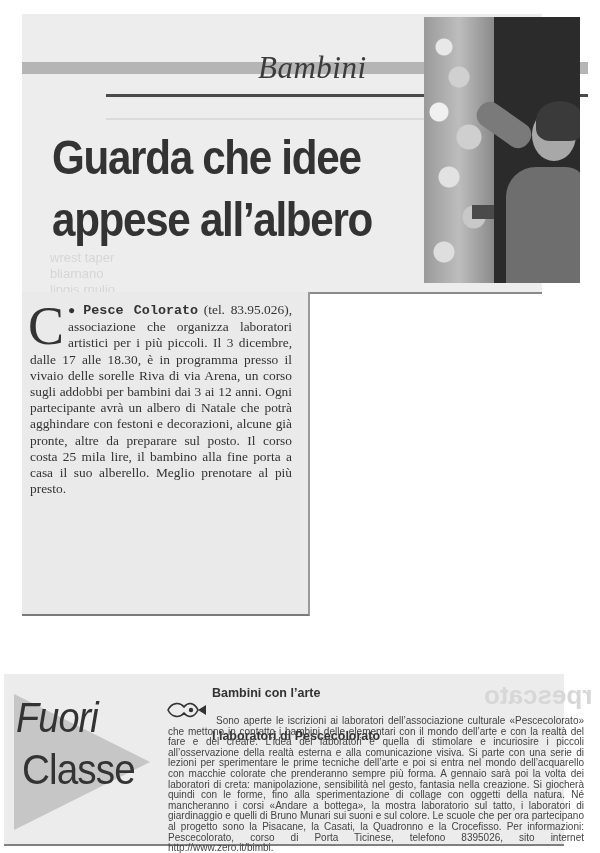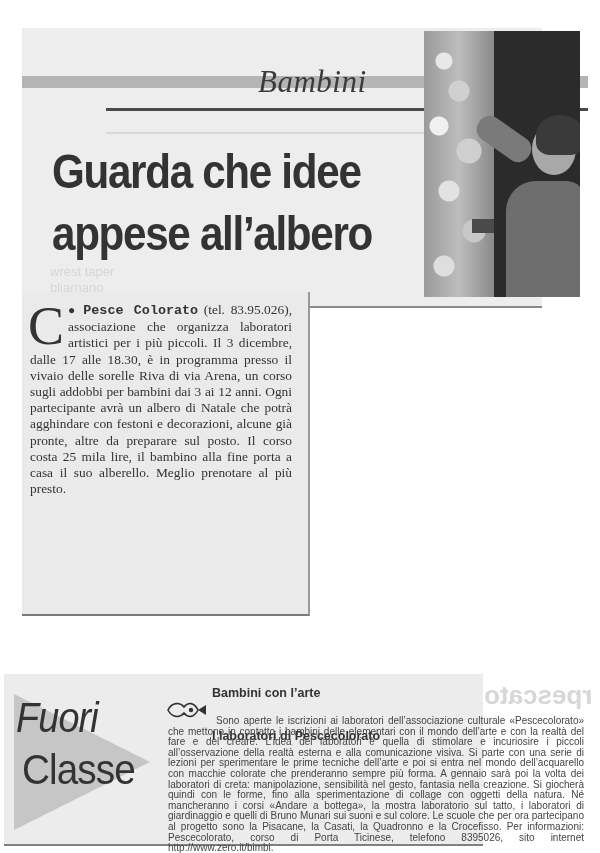--- a/index.html
+++ b/index.html
@@ -7,21 +7,21 @@
     width: 600px; height: 853px; position: relative; overflow: hidden;
     background: #ffffff;
     font-family: "Liberation Serif", serif;
     color: #2a2a2a;
   }
   
   .clip1 {
     position: absolute; left: 22px; top: 14px; width: 566px; height: 600px;
   }
   .clip1-top {
-    position: absolute; left: 0; top: 14px; width: 520px; height: 278px;
+    position: absolute; left: 0; top: 0; width: 520px; height: 278px;
     background: #ededed;
     border-bottom: 2px solid #8a8a8a;
   }
   .clip1-body {
     position: absolute; left: 0; top: 278px; width: 286px; height: 322px;
     background: #eaeaea;
     border-right: 2px solid #9a9a9a;
     border-bottom: 2px solid #7a7a7a;
   }
   .ghost-text {
@@ -99,21 +99,21 @@
   .article p { margin: 0; }
   .dropcap {
     float: left; font-size: 54px; line-height: 44px; margin: 2px 4px 0 -2px;
     font-family: "Liberation Serif", serif; color: #333;
   }
   .bullet { font-size: 12px; }
   .bold { font-weight: bold; font-family: Liberation Mono, monospace; }
 
   
   .clip2 {
-    position: absolute; left: 4px; top: 674px; width: 479px; height: 170px;
+    position: absolute; left: 4px; top: 674px; width: 560px; height: 170px;
     background: #ececec;
     border-bottom: 2px solid #808080;
   }
   .triangle {
     position: absolute; left: 10px; top: 20px; width: 0; height: 0;
     border-top: 68px solid transparent;
     border-bottom: 68px solid transparent;
     border-left: 136px solid #c6c6c6;
   }
   .fuori {

